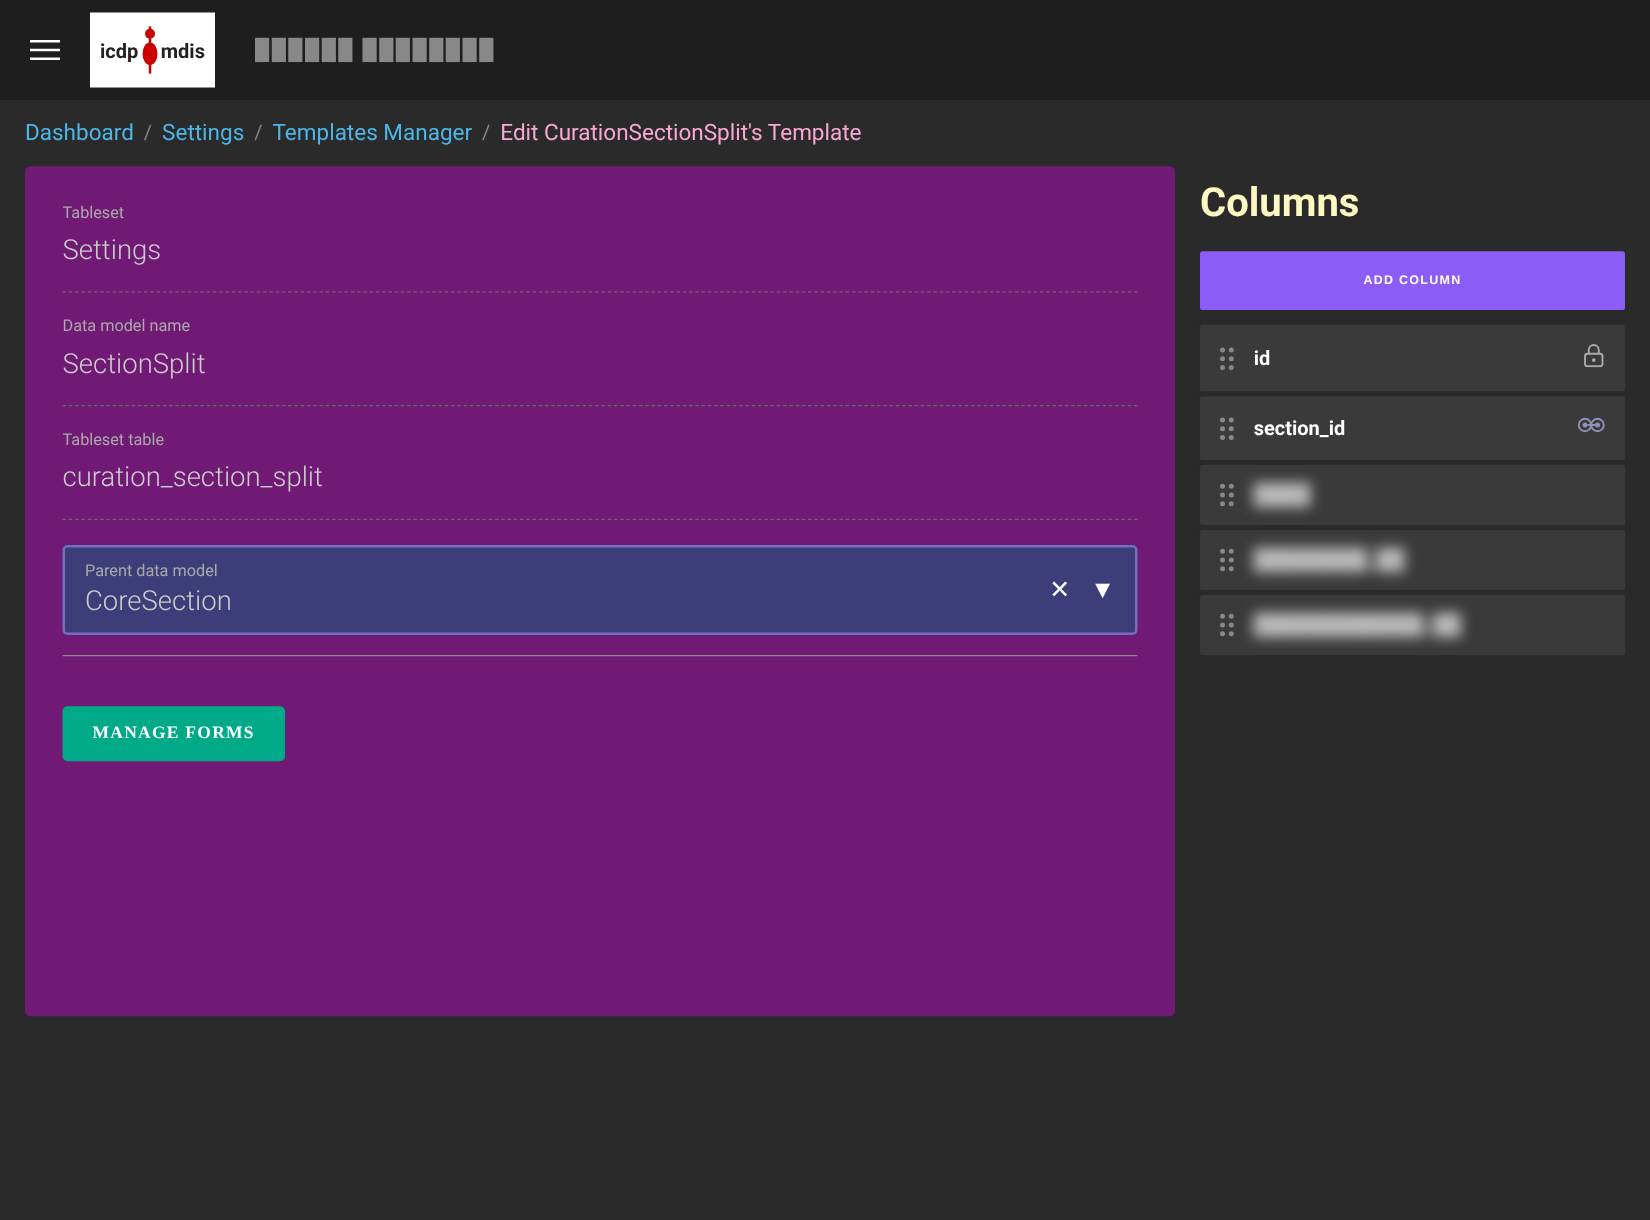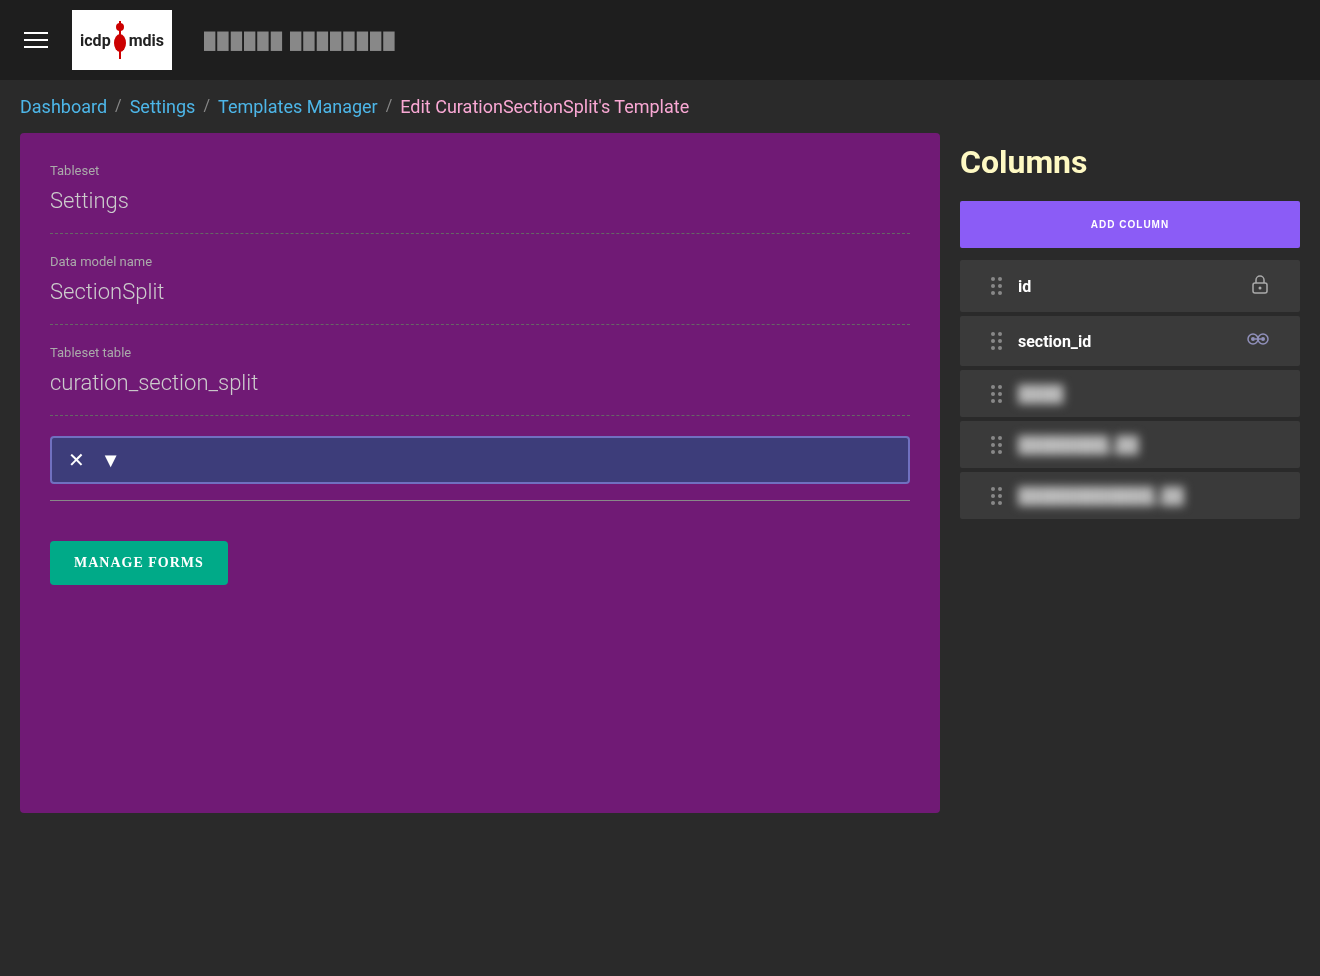--- a/index.html
+++ b/index.html
@@ -189,21 +189,21 @@
       width: 100%;
       margin-bottom: 12px;
       border-radius: 2px;
     }
 
     
     .column-row {
       background: #3a3a3a;
       display: flex;
       align-items: center;
-      padding: 14px 31px;
+      padding: 14px 16px;
       margin-bottom: 4px;
       gap: 16px;
       border-radius: 2px;
     }
     .drag-handle {
       display: grid;
       grid-template-columns: 1fr 1fr;
       gap: 3px;
       cursor: grab;
     }
@@ -302,20 +302,24 @@
 
     
     <div class="field-group">
       <div class="field-label">Tableset table</div>
       <div class="field-value">curation_section_split</div>
     </div>
     <hr class="field-divider">
 
     
     <div class="parent-field-box">
+      <div class="parent-field-inner">
+        <div class="parent-field-label">Parent data model</div>
+        <div class="parent-field-value">CoreSection</div>
+      </div>
       <div class="parent-field-controls">
         <button class="clear-btn">✕</button>
         <button class="dropdown-btn">▼</button>
       </div>
     </div>
     <hr class="parent-underline">
 
     
     <button class="manage-forms-btn">MANAGE FORMS</button>
 

